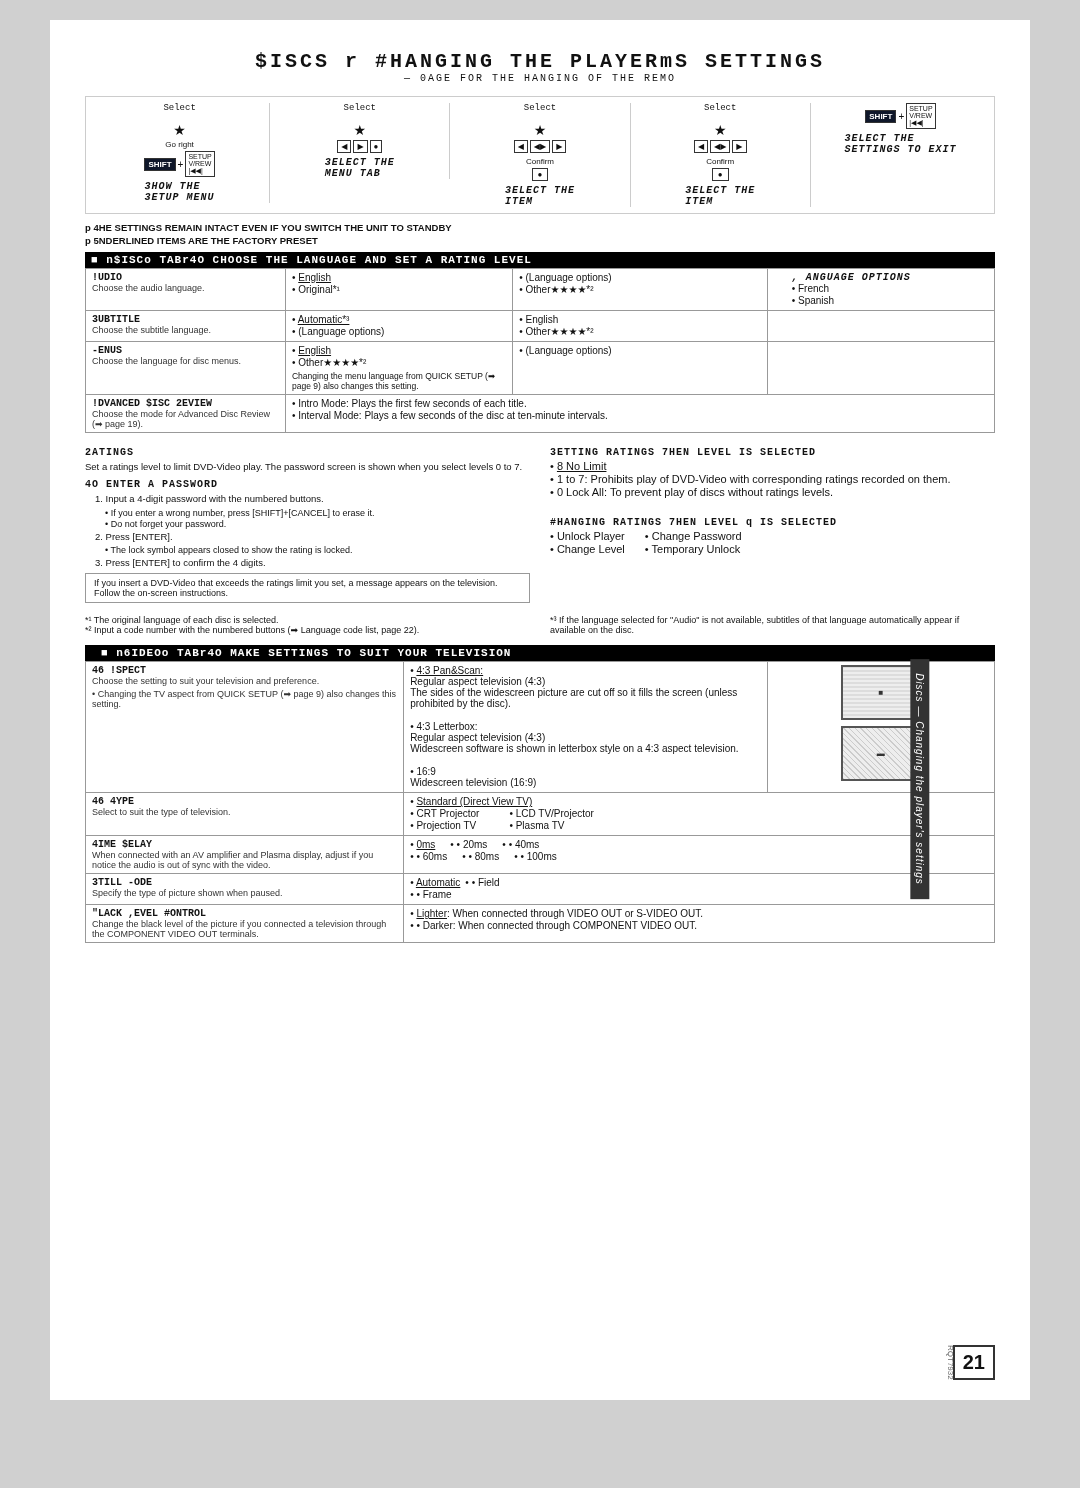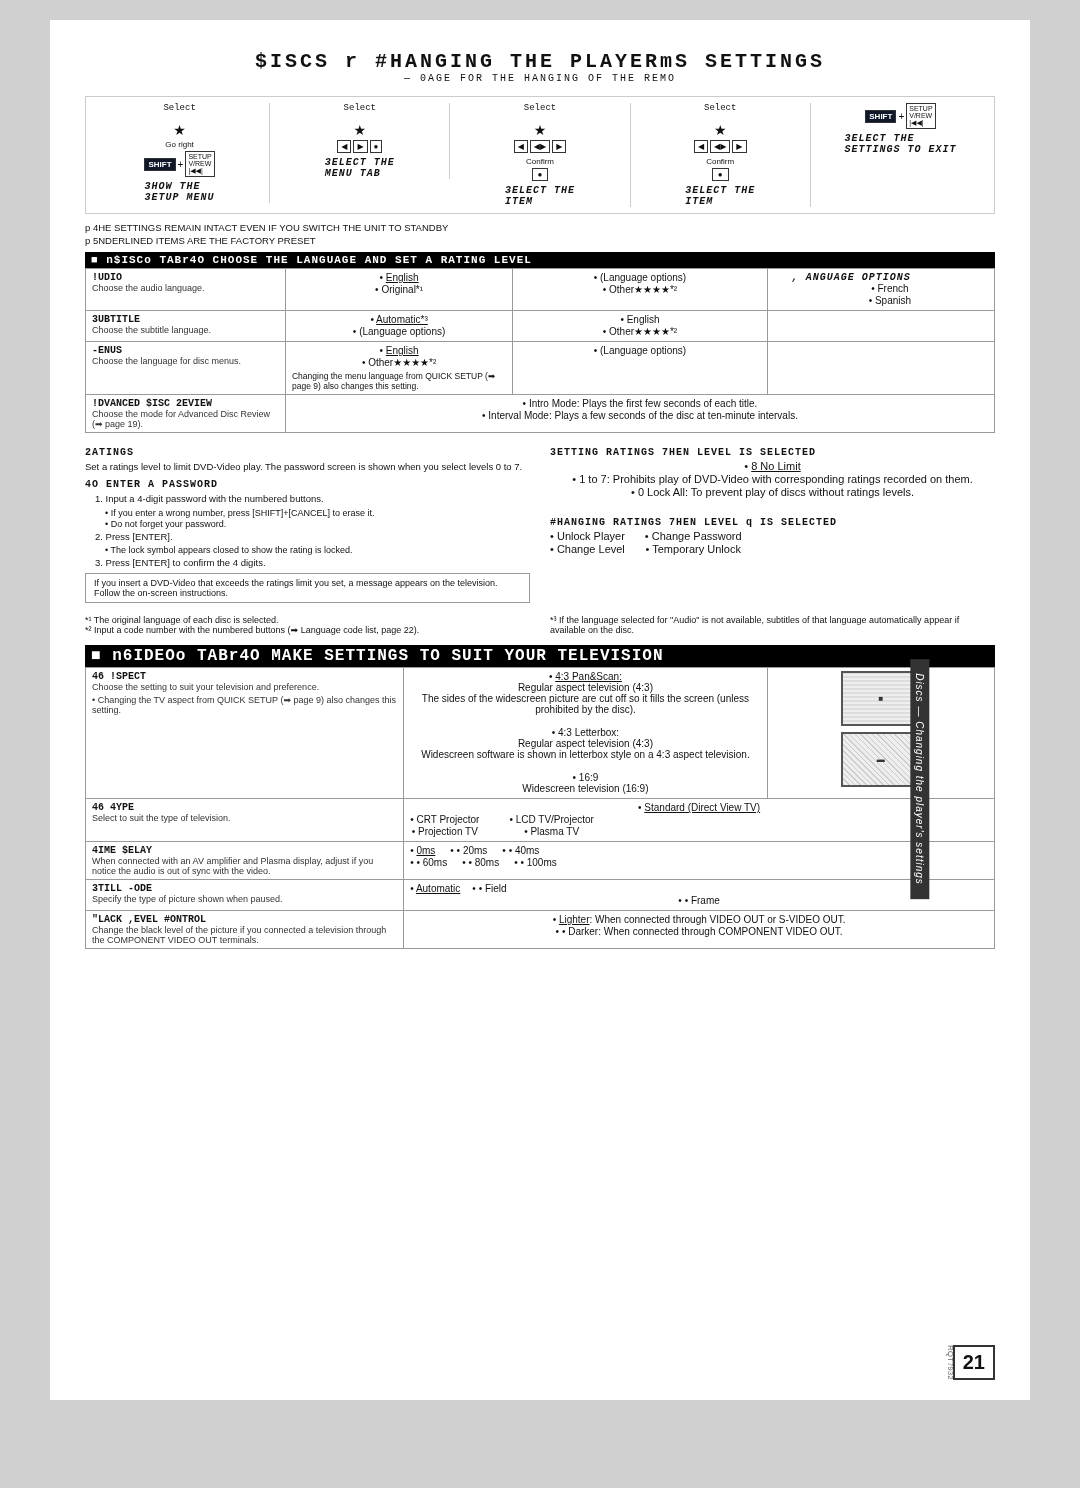--- a/index.html
+++ b/index.html
@@ -100,20 +100,21 @@
       font-family: 'Courier New', monospace;
       letter-spacing: 1px;
       margin-top: 4px;
       font-style: italic;
     }
 
     
     .notes-section {
       margin: 6px 0;
       font-size: 9.5px;
+      font-weight: bold;
     }
     .note-line {
       margin-bottom: 2px;
     }
 
     
     .section-header {
       background: #000;
       color: #fff;
       padding: 2px 6px;
@@ -150,21 +151,20 @@
       font-style: italic;
       font-family: 'Courier New', monospace;
       letter-spacing: 1px;
     }
     .bullet-item::before {
       content: "• ";
     }
     .bullet-item {
       display: block;
       margin-bottom: 1px;
-      text-align: center;
     }
     .underline { text-decoration: underline; }
 
     
     .two-col {
       display: flex;
       gap: 20px;
       margin: 8px 0;
     }
     .col-left { flex: 1; }
@@ -215,22 +215,22 @@
       display: flex;
       gap: 20px;
       margin: 8px 0;
       font-size: 9px;
     }
     .footnote-col { flex: 1; }
 
     .section2-header {
       background: #000;
       color: #fff;
-      padding: 2px 6px;
-      font-size: 16px;
+      padding: 2px 16px;
+      font-size: 11px;
       font-weight: bold;
       letter-spacing: 1px;
       margin: 10px 0 0 0;
       font-family: 'Courier New', monospace;
     }
 
     .tv-settings-table {
       width: 100%;
       border-collapse: collapse;
       font-size: 10px;
@@ -506,21 +506,21 @@
           <span class="bullet-item">• 100ms</span>
         </div>
       </td>
     </tr>
     <tr>
       <td>
         <div class="setting-name">3TILL -ODE</div>
         <div class="setting-desc">Specify the type of picture shown when paused.</div>
       </td>
       <td colspan="2">
-        <div style="display:flex;gap:12px;">
+        <div style="display:flex;gap:5px;">
           <span class="bullet-item"><span class="underline">Automatic</span></span>
           <span class="bullet-item">• Field</span>
         </div>
         <span class="bullet-item">• Frame</span>
       </td>
     </tr>
     <tr>
       <td>
         <div class="setting-name">"LACK ,EVEL #ONTROL</div>
         <div class="setting-desc">Change the black level of the picture if you connected a television through the COMPONENT VIDEO OUT terminals.</div>

